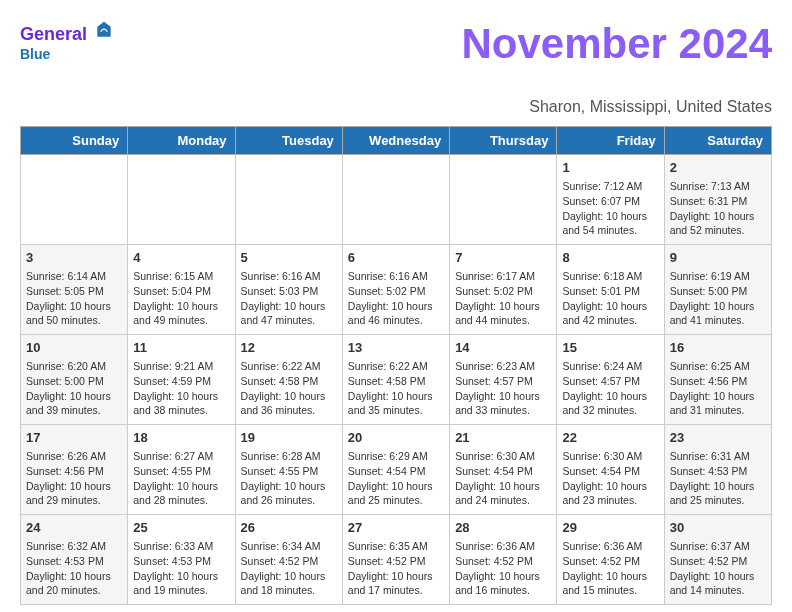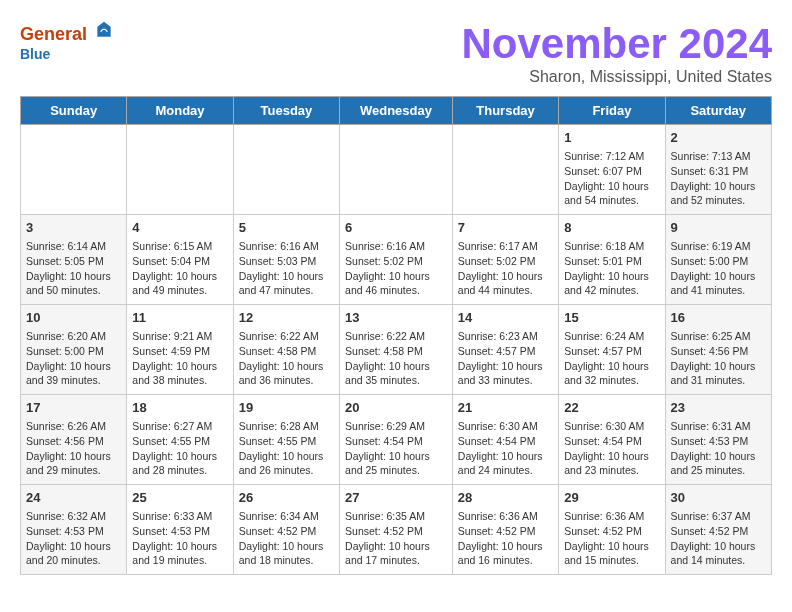--- a/index.html
+++ b/index.html
@@ -18,50 +18,51 @@
     }
     .logo {
       display: flex;
       align-items: center;
     }
     .logo-text {
       font-size: 18px;
       font-weight: bold;
       line-height: 1.2;
     }
-    .logo-general { color: #c2410c; }
+    .logo-general { color: #6d28d9; }
     .logo-icon {
       width: 20px;
       height: 20px;
       margin-left: 2px;
     }
     .title-area {
       text-align: right;
     }
     .month-title {
       font-size: 42px;
       font-weight: bold;
       color: #8b5cf6;
     }
     .location-title {
       font-size: 16px;
       color: #555;
+      margin-top: 30px;
     }
     .calendar {
       width: 100%;
       border-collapse: collapse;
       font-size: 11px;
     }
     .calendar thead tr {
       background-color: #2271b3;
       color: #fff;
     }
     .calendar thead th {
-      padding: 6px 17px;
-      text-align: center;
+      padding: 6px 8px;
+      text-align: right;
       font-size: 13px;
       font-weight: bold;
       border: 1px solid #aaa;
     }
     .calendar tbody tr {
       border: 1px solid #ccc;
     }
     .calendar tbody td {
       vertical-align: top;
       padding: 4px 5px;

